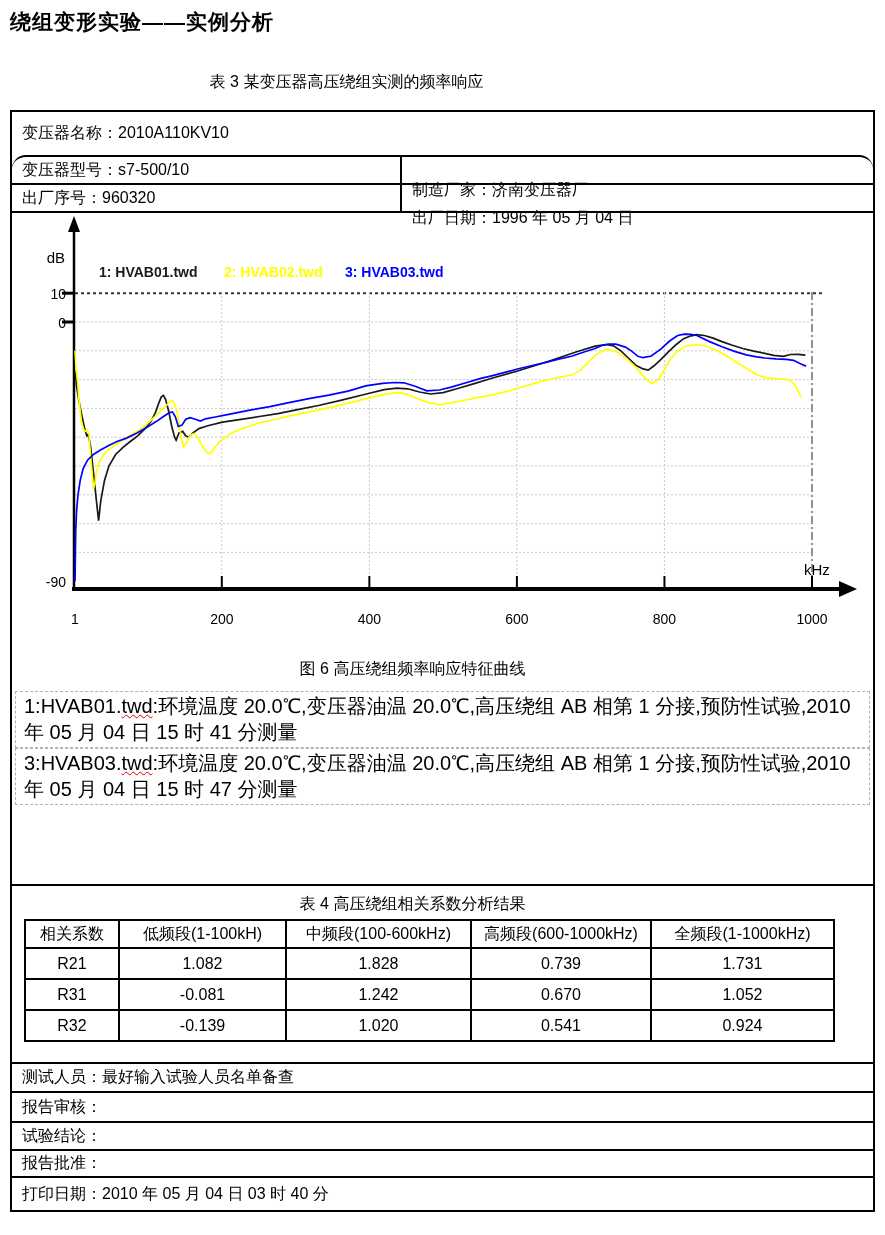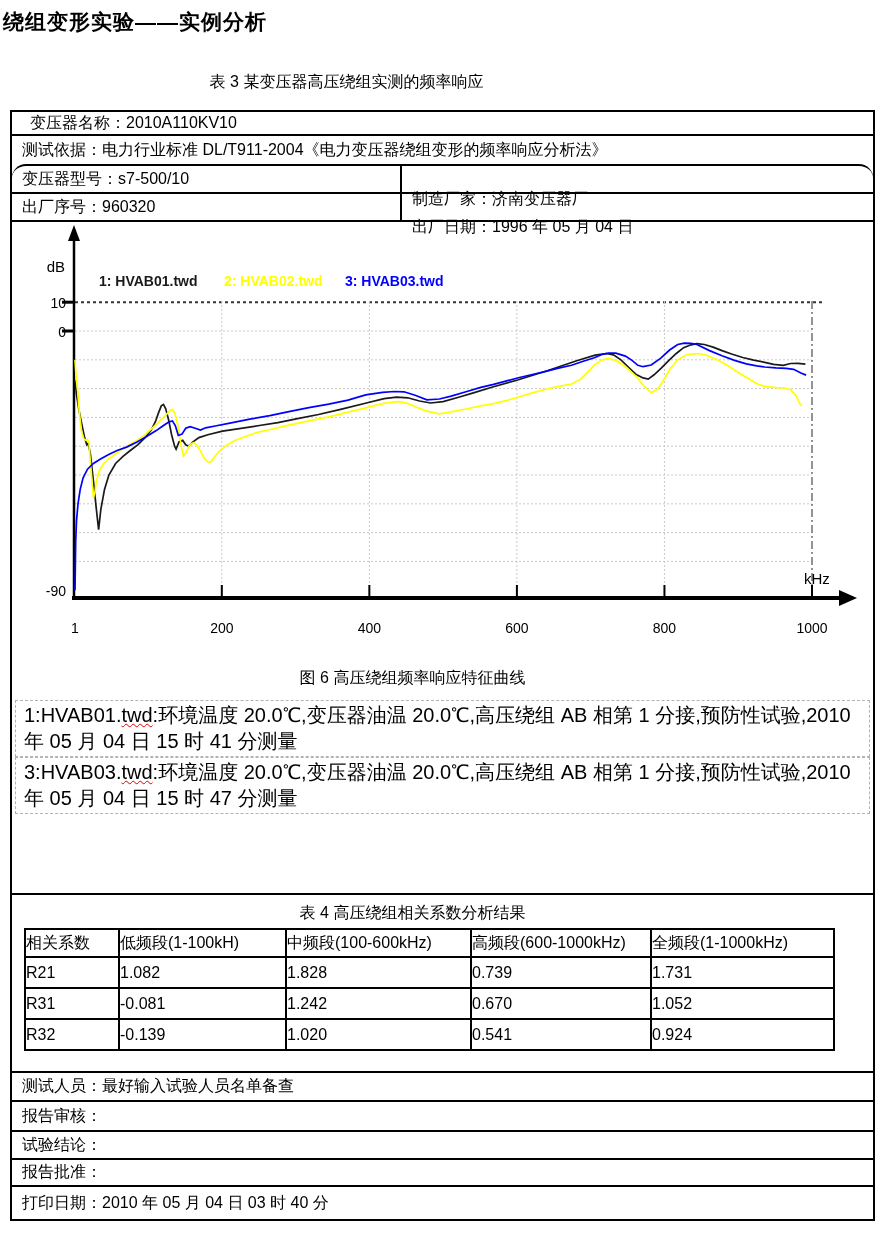--- a/index.html
+++ b/index.html
@@ -1,24 +1,24 @@
 <!DOCTYPE html>
 <html><head>
 <meta charset="utf-8">
 <style>
   html,body{margin:0;padding:0;background:#fff;}
   .page{position:relative;width:885px;height:1235px;background:#fff;color:#000;
         font-family:"Liberation Sans",sans-serif;font-size:16px;overflow:hidden;}
-  .doc-title{position:absolute;left:3px;top:8px;font-size:21px;font-weight:bold;letter-spacing:1px;}
+  .doc-title{position:absolute;left:10px;top:8px;font-size:21px;font-weight:bold;letter-spacing:1px;}
   .caption-t3{position:absolute;top:72px;left:0;width:100%;text-align:center;transform:translateX(-96px);font-size:16px;}
   .outer{position:absolute;left:10px;top:110px;width:865px;border:2px solid #000;box-sizing:border-box;}
   .row{box-sizing:border-box;border-top:2px solid #000;display:flex;align-items:center;}
   .row.first{border-top:none;}
   .row .pad{padding-left:10px;}
-  .rA{height:22px;margin-left:8px;}.rB{height:30px;}.rC{height:28px;border-radius:14px;}.rD{height:28px;}
+  .rA{height:43px;}.rB{height:30px;}.rC{height:28px;border-radius:14px;}.rD{height:28px;}
   .rE{height:673px;display:block;position:relative;}
   .rF{height:178px;display:block;position:relative;}
   .rG{height:29px;}.rH{height:28px;}.rI{height:30px;}.rJ{height:27px;}.rK{height:34px;}
   .cell-l{width:390px;align-self:stretch;display:flex;align-items:center;border-right:2px solid #000;box-sizing:border-box;padding-left:10px;}
   .cell-r{flex:1;display:flex;align-items:center;padding-left:10px;margin-top:40px;}
   
   svg.chart{position:absolute;top:0;left:0;}
   svg .grid{stroke:#c9c9c9;stroke-dasharray:2 2;stroke-width:1;}
   svg .grid-dark{stroke:#333;stroke-dasharray:3 3;stroke-width:2;}
   svg .grid-dashdot{stroke:#666;stroke-dasharray:8 3 2 3;stroke-width:1.4;}
@@ -30,38 +30,35 @@
   svg text{font-family:"Liberation Sans",sans-serif;}
   svg .ticklabel{font-size:14px;}
   svg .unitlabel{font-size:15px;}
   svg .legend{font-size:14px;font-weight:bold;}
   .caption-f6{position:absolute;top:446px;left:0;width:100%;text-align:center;transform:translateX(-30px);font-size:16px;}
   .mboxes{position:absolute;top:478px;left:3px;right:3px;}
   .mbox{border:1px dashed #b3b3b3;padding:1px 8px;font-size:20px;line-height:26px;height:57px;box-sizing:border-box;overflow:hidden;}
   .sq{text-decoration-line:underline;text-decoration-style:wavy;text-decoration-color:#e00000;text-decoration-thickness:1px;}
   .caption-t4{position:absolute;top:8px;left:0;width:100%;text-align:center;transform:translateX(-30px);font-size:16px;}
   table.coef{border-collapse:collapse;position:absolute;top:33px;left:12px;}
-  table.coef th,table.coef td{border:2px solid #000;text-align:left;font-weight:normal;font-size:16px;padding:0;}
+  table.coef th,table.coef td{border:2px solid #000;text-align:center;font-weight:normal;font-size:16px;padding:0;}
   table.coef th{height:26px;}
   table.coef td{height:29px;border-radius:11px;}
   .c0{width:92px;}.c1{width:165px;}.c2{width:183px;}.c3{width:178px;}.c4{width:181px;border-radius:13px;}
 </style>
 </head>
 <body>
 
 <div class="page">
   <div class="doc-title">绕组变形实验——实例分析</div>
   <div class="caption-t3">表 3  某变压器高压绕组实测的频率响应</div>
 
   <div class="outer">
     <div class="row rA first">
       <span class="pad">变压器名称：2010A110KV10</span>
-    </div>
-    <div class="row rB">
-      <span class="pad">测试依据：电力行业标准 DL/T911-2004《电力变压器绕组变形的频率响应分析法》</span>
     </div>
     <div class="row rC">
       <div class="cell-l">变压器型号：s7-500/10</div>
       <div class="cell-r">制造厂家：济南变压器厂</div>
     </div>
     <div class="row rD">
       <div class="cell-l">出厂序号：960320</div>
       <div class="cell-r">出厂日期：1996 年 05 月 04 日</div>
     </div>
 

